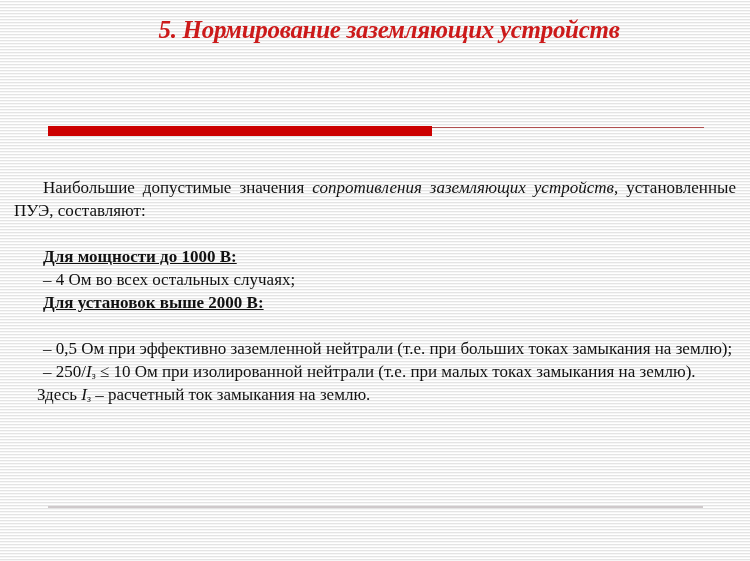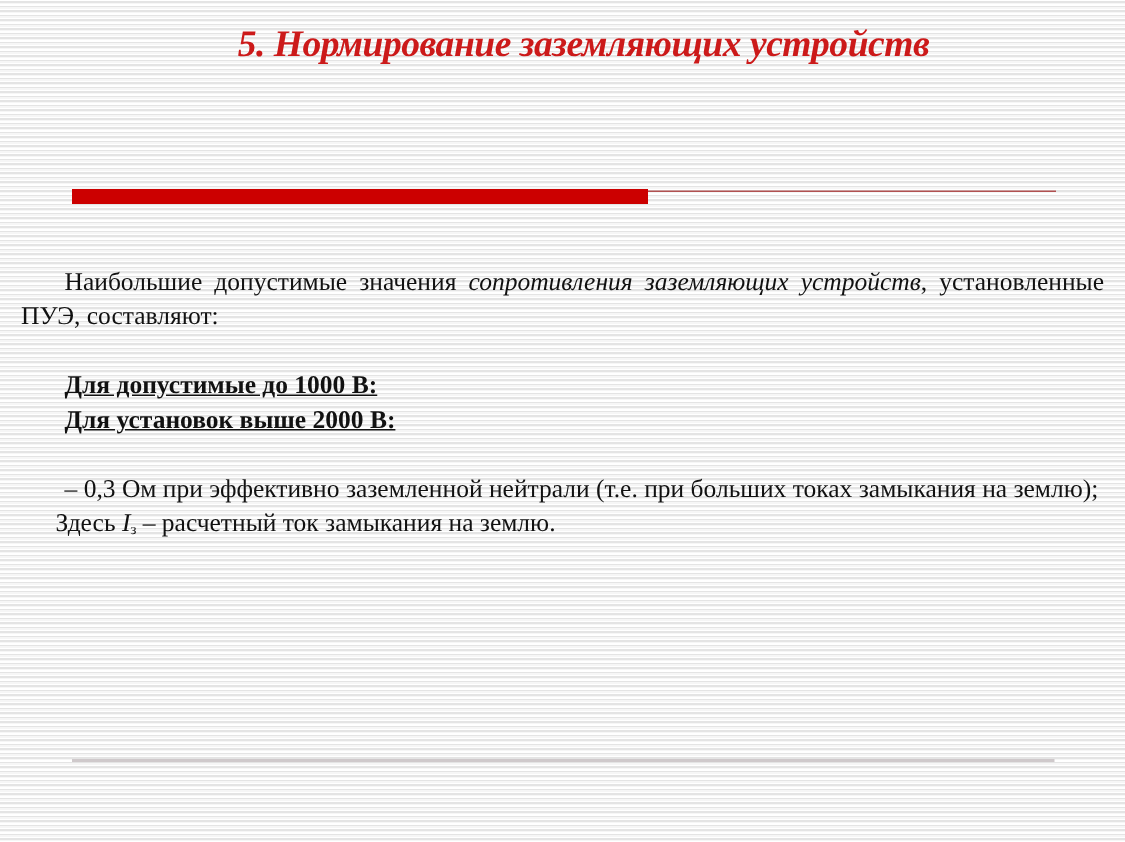--- a/index.html
+++ b/index.html
@@ -105,26 +105,28 @@
 
   <div class="accent-bar"></div>
   <div class="accent-line"></div>
 
   <div class="body">
 
     <p class="p indent"><span>Наибольшие допустимые значения </span><span class="it">сопротивления заземляющих устройств</span><span>, установленные ПУЭ, составляют:</span></p>
 
     <div class="blank"></div>
 
-    <p class="head">Для допустимые до 1000 В:</p>
+    <p class="head">Для мощности до 1000 В:</p>
+    <p class="p indent">– 4 Ом во всех остальных случаях;</p>
 
     <p class="head">Для установок выше 2000 В:</p>
 
     <div class="blank"></div>
 
-    <p class="p indent">– 0,3 Ом при эффективно заземленной нейтрали (т.е. при больших токах замыкания на землю);</p>
+    <p class="p indent">– 0,5 Ом при эффективно заземленной нейтрали (т.е. при больших токах замыкания на землю);</p>
+    <p class="p indent"><span>– 250/</span><span class="it">I</span><sub>з</sub><span> ≤ 10 Ом при изолированной нейтрали (т.е. при малых токах замыкания на землю).</span></p>
 
     <p class="p indent-small"><span>Здесь </span><span class="it">I</span><sub>з</sub><span> – расчетный ток замыкания на землю.</span></p>
 
   </div>
 
   <div class="footer-line"></div>
 </div>
 
 </body></html>

